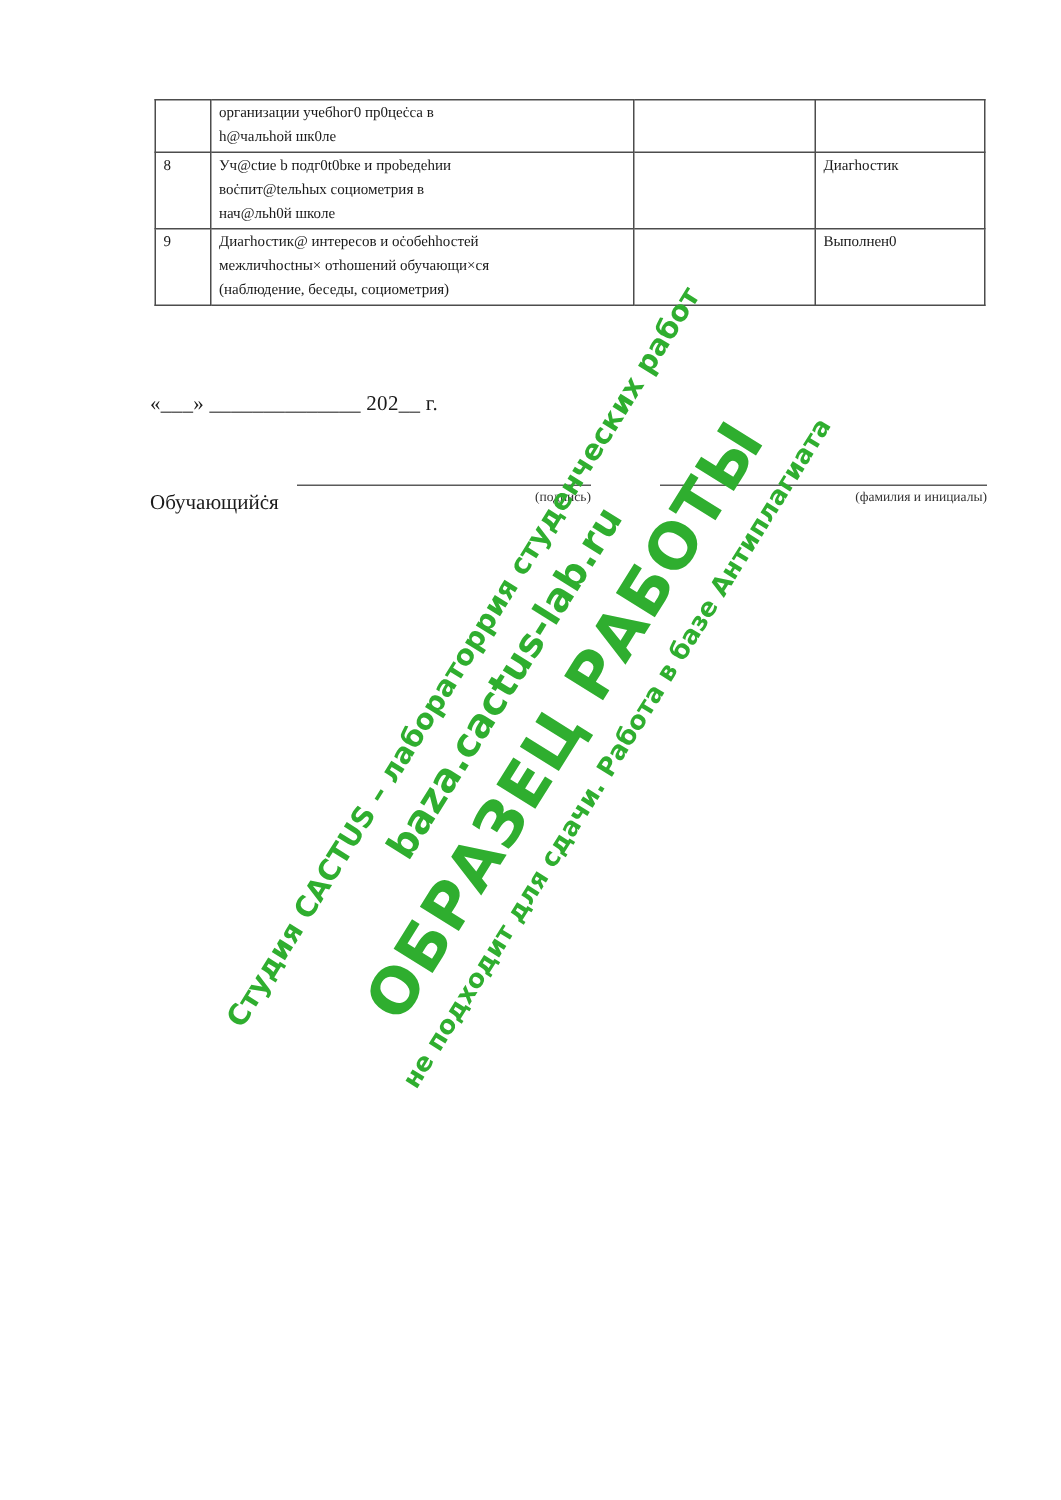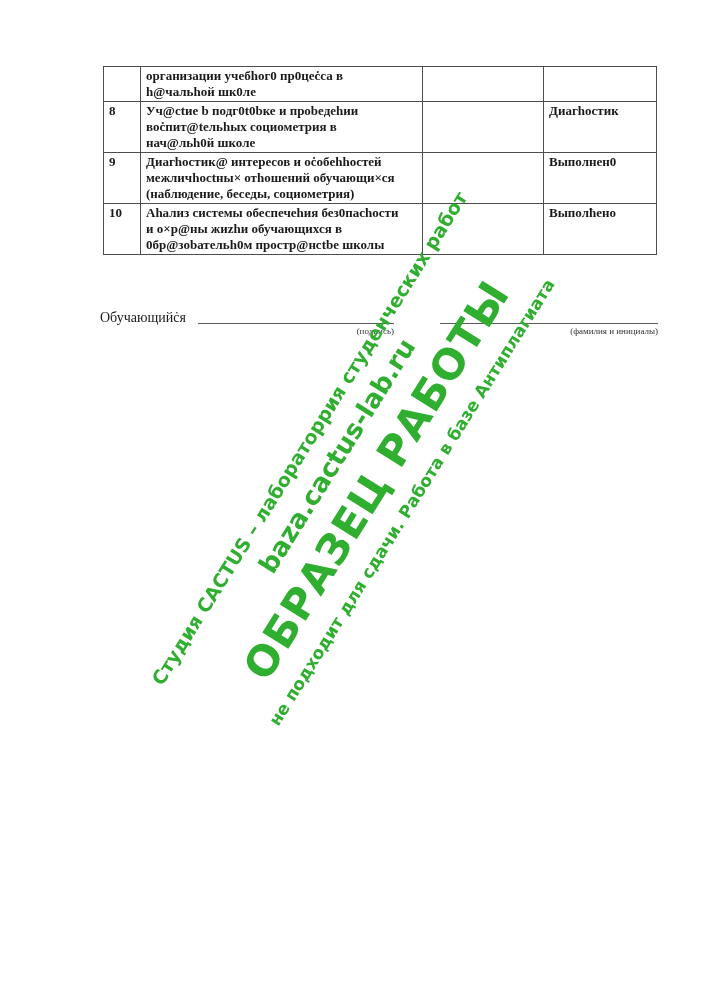--- a/index.html
+++ b/index.html
@@ -14,23 +14,22 @@
   }
 
   
   table.tasks {
     position: absolute;
     left: 103px;
     top: 66px;
     width: 553px;
     border-collapse: collapse;
     table-layout: fixed;
-    font-size: 13px;
+    font-size: 10px;
     line-height: 16px;
-    font-weight: bold;
   }
   table.tasks td {
     border: 1px solid #4d4d4d;
     vertical-align: top;
     padding: 1px 4px 1px 5px;
     white-space: pre-line;
     overflow: hidden;
   }
   td.num  { padding-left: 6px; }
 
@@ -40,21 +39,21 @@
     left: 100px;
     top: 262px;
     font-size: 14px;
     letter-spacing: 0.2px;
   }
 
   
   .sig-label {
     position: absolute;
     left: 100px;
-    top: 310px;
+    top: 328px;
     font-size: 14px;
   }
   .sig-line {
     position: absolute;
     top: 306px;
     height: 17px;
     border-bottom: 1px solid #5a5a5a;
   }
   .sig-line-1 { left: 198px; width: 196px; }
   .sig-line-2 { left: 440px; width: 218px; }
@@ -121,31 +120,24 @@
         <td class="status">Диагhостик</td>
       </tr>
       <tr style="height:48px">
         <td class="num">9</td>
         <td class="task">Диагhостик@ интересов и оċобеhhостей
 межличhосtны× отhошений обучающи×ся
 (наблюдение, беседы, социометрия)</td>
         <td class="mark"></td>
         <td class="status">Выполнен0</td>
       </tr>
-      <tr style="height:48px">
-        <td class="num">10</td>
-        <td class="task">Аhализ системы обеспечеhия без0паchости
-и о×р@ны жиzhи обучающихся в
-0бр@зоbательh0м простр@нctbе школы</td>
-        <td class="mark"></td>
-        <td class="status">Выполћено</td>
-      </tr>
     </tbody>
   </table>
 
+  <div class="date-line">«___» ______________ 202__ г.</div>
 
   <div class="sig-label">Обучающийċя</div>
   <div class="sig-line sig-line-1"></div>
   <div class="sig-line sig-line-2"></div>
   <div class="sig-caption sig-caption-1">(подпись)</div>
   <div class="sig-caption sig-caption-2">(фамилия и инициалы)</div>
 
   <div class="watermark">
     <div class="wm-line wm-studio">Студия CACTUS – лабораторрия студенческих работ</div>
     <div class="wm-line wm-url">baza.cactus-lab.ru</div>

